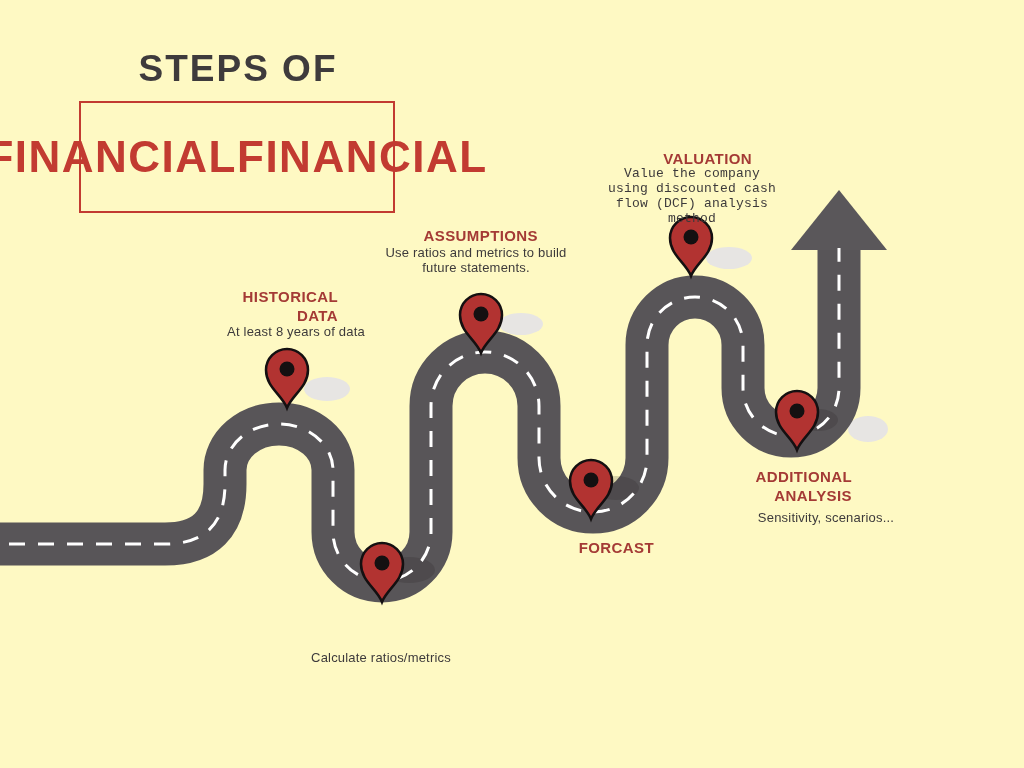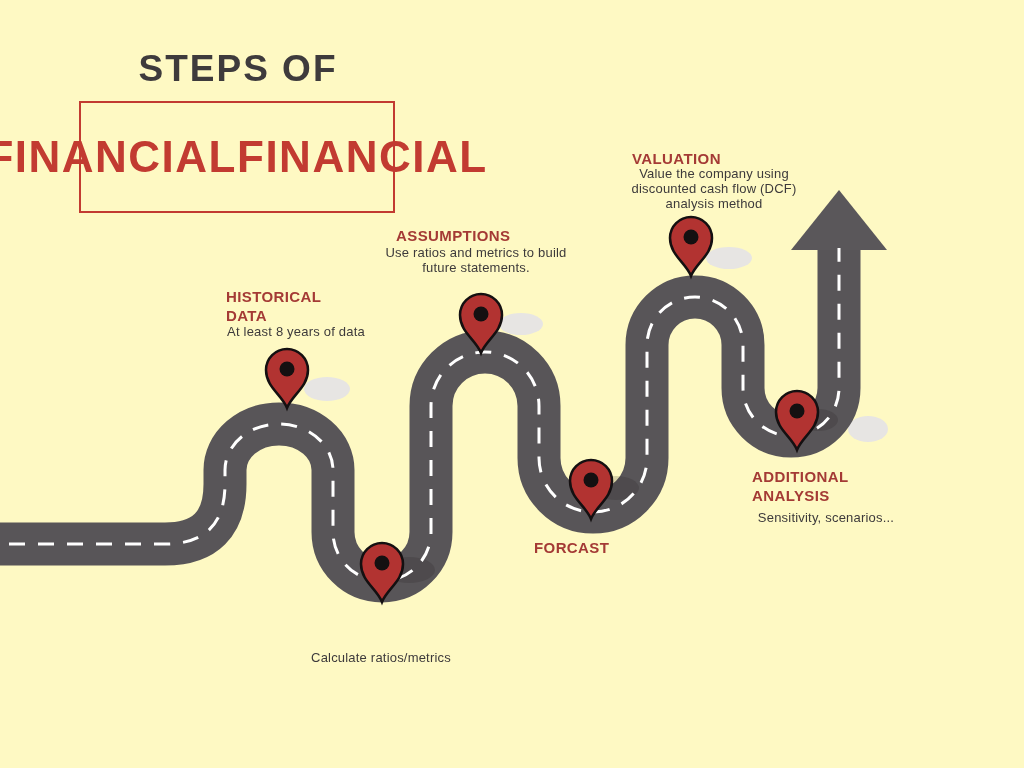--- a/index.html
+++ b/index.html
@@ -17,21 +17,21 @@
     position:absolute;left:79px;top:101px;width:316px;height:112px;
     border:2.5px solid #c23b31;box-sizing:border-box;
     display:flex;flex-direction:row;justify-content:center;align-items:center;
   }
   .title-line{
     font-size:44px;font-weight:800;letter-spacing:1.5px;color:#c23b31;
     line-height:50px;white-space:nowrap;
   }
   .step-title{
     position:absolute;font-size:15px;font-weight:bold;letter-spacing:.4px;
-    color:#a43a35;text-align:left;line-height:19px;
+    color:#a43a35;text-align:right;line-height:19px;
   }
   .step-desc{
     position:absolute;font-size:13px;font-weight:normal;color:#3d3a3b;
     text-align:center;line-height:15px;letter-spacing:.2px;
   }
 </style>
 </head>
 <body>
 
 <div id="canvas">
@@ -101,24 +101,24 @@
   <div class="title-box">
     <div class="title-line">FINANCIAL</div>
     <div class="title-line">FINANCIAL</div>
   </div>
 
   <div class="step-title" style="left:226px;top:287px;width:112px;">HISTORICAL DATA</div>
   <div class="step-desc" style="left:206px;top:324px;width:180px;white-space:nowrap;">At least 8 years of data</div>
 
   <div class="step-desc" style="left:291px;top:650px;width:180px;white-space:nowrap;">Calculate ratios/metrics</div>
 
-  <div class="step-title" style="left:396px;top:226px;width:160px;">ASSUMPTIONS</div>
+  <div class="step-title" style="left:378px;top:226px;width:160px;">ASSUMPTIONS</div>
   <div class="step-desc" style="left:376px;top:245px;width:200px;">Use ratios and metrics to build future statements.</div>
 
   <div class="step-title" style="left:534px;top:538px;width:120px;">FORCAST</div>
 
   <div class="step-title" style="left:632px;top:149px;width:120px;">VALUATION</div>
-  <div class="step-desc" style="left:628px;top:166px;width:172px;">Value the company using discounted cash flow (DCF) analysis method</div>
+  <div class="step-desc" style="left:606px;top:166px;width:172px;font-family:Liberation Mono, monospace;">Value the company using discounted cash flow (DCF) analysis method</div>
 
   <div class="step-title" style="left:752px;top:467px;width:100px;">ADDITIONAL ANALYSIS</div>
   <div class="step-desc" style="left:736px;top:510px;width:180px;white-space:nowrap;">Sensitivity, scenarios...</div>
 
 </div>
 
 </body></html>

